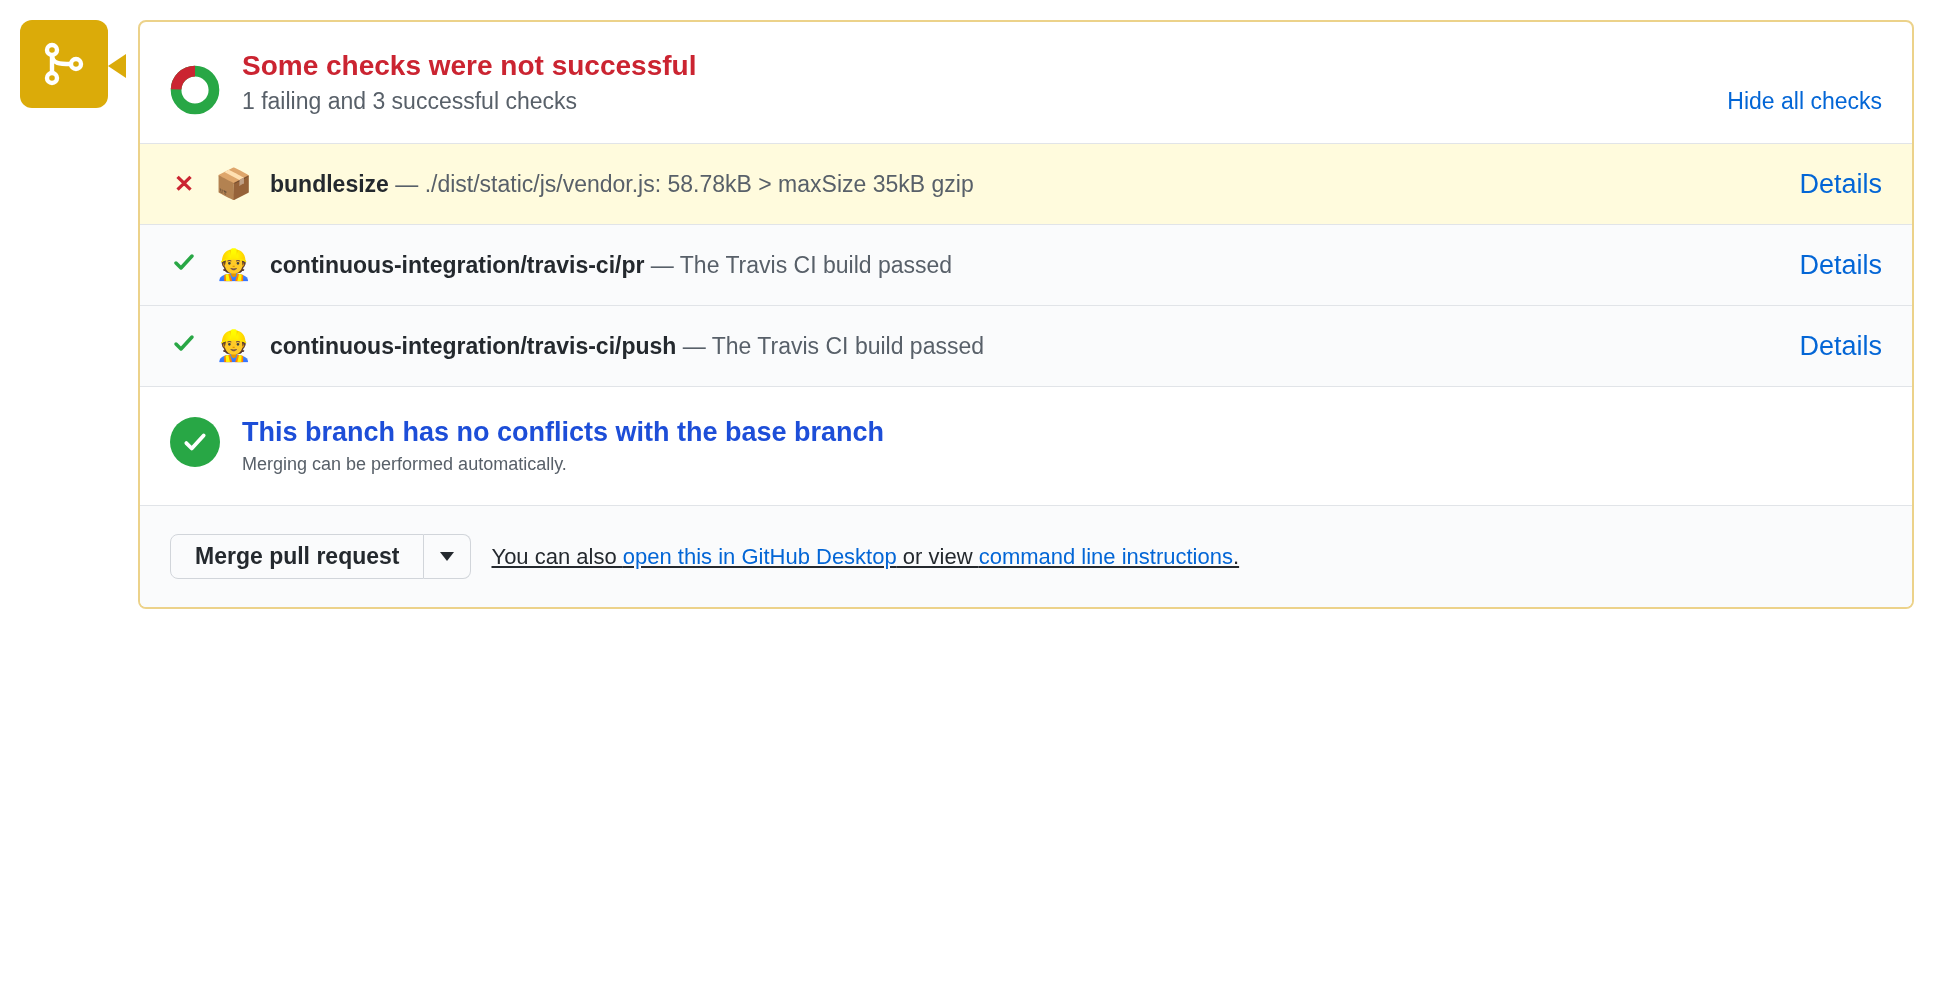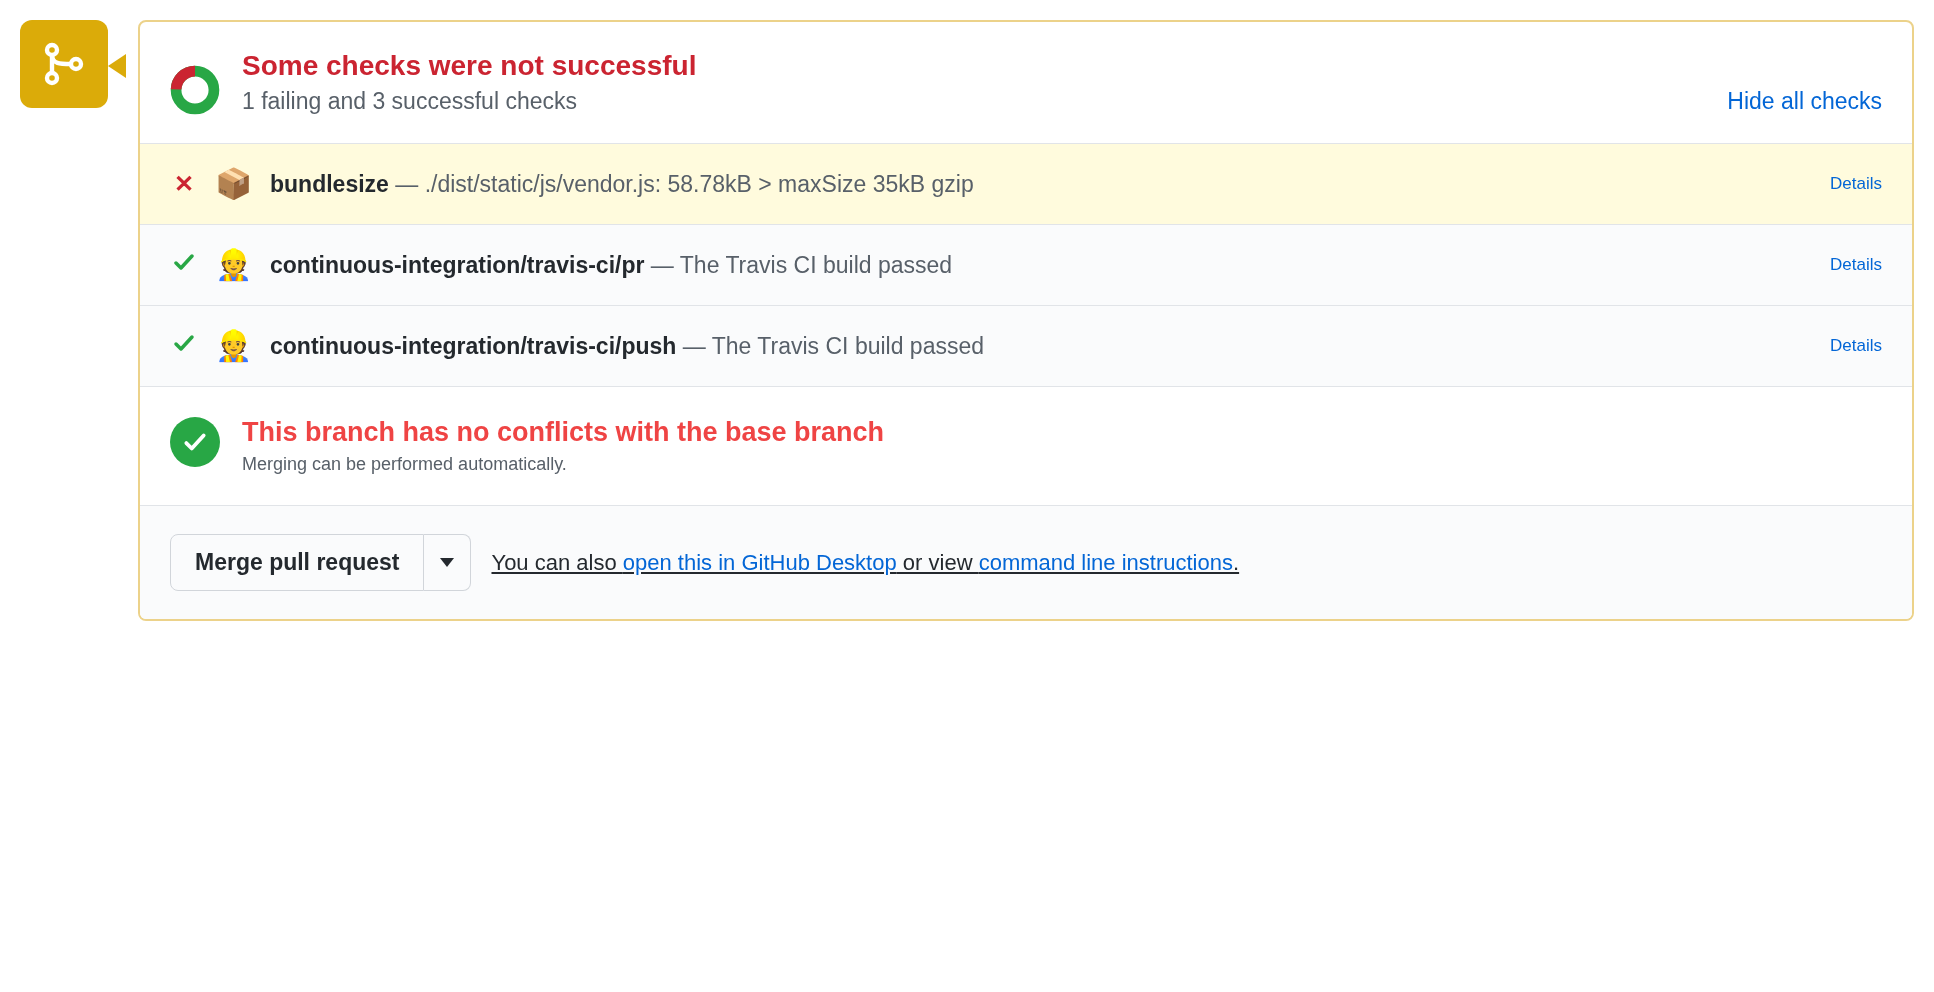--- a/index.html
+++ b/index.html
@@ -117,21 +117,21 @@
     text-overflow: ellipsis;
   }
   .check-name {
     color: #24292e;
     font-weight: 600;
   }
   .dash { color: #586069; }
   .details-link {
     color: #0366d6;
     cursor: pointer;
-    font-size: 17px;
+    font-size: 27px;
     flex-shrink: 0;
   }
   .conflict-section {
     display: flex;
     align-items: flex-start;
     gap: 22px;
     padding: 30px;
     border-bottom: 1px solid #e1e4e8;
   }
   .big-check {
@@ -142,41 +142,41 @@
     display: flex;
     align-items: center;
     justify-content: center;
     flex-shrink: 0;
     color: #fff;
     font-size: 26px;
   }
   .conflict-title {
     font-size: 27px;
     font-weight: 600;
-    color: #ef4444;
+    color: #1d4ed8;
     margin-bottom: 6px;
   }
   .conflict-sub {
     font-size: 18px;
     color: #586069;
   }
   .merge-footer {
     padding: 28px 30px;
     display: flex;
     align-items: center;
     gap: 20px;
     background: #fafbfc;
   }
   .btn-group {
     display: flex;
   }
   .btn {
     background: #fafbfc;
     border: 1px solid #d1d5da;
-    padding: 14px 24px;
+    padding: 8px 24px;
     font-size: 23px;
     font-weight: 600;
     color: #24292e;
     cursor: pointer;
     display: flex;
     align-items: center;
   }
   .btn.main { border-radius: 8px 0 0 8px; }
   .btn.caret {
     border-radius: 0 8px 8px 0;

